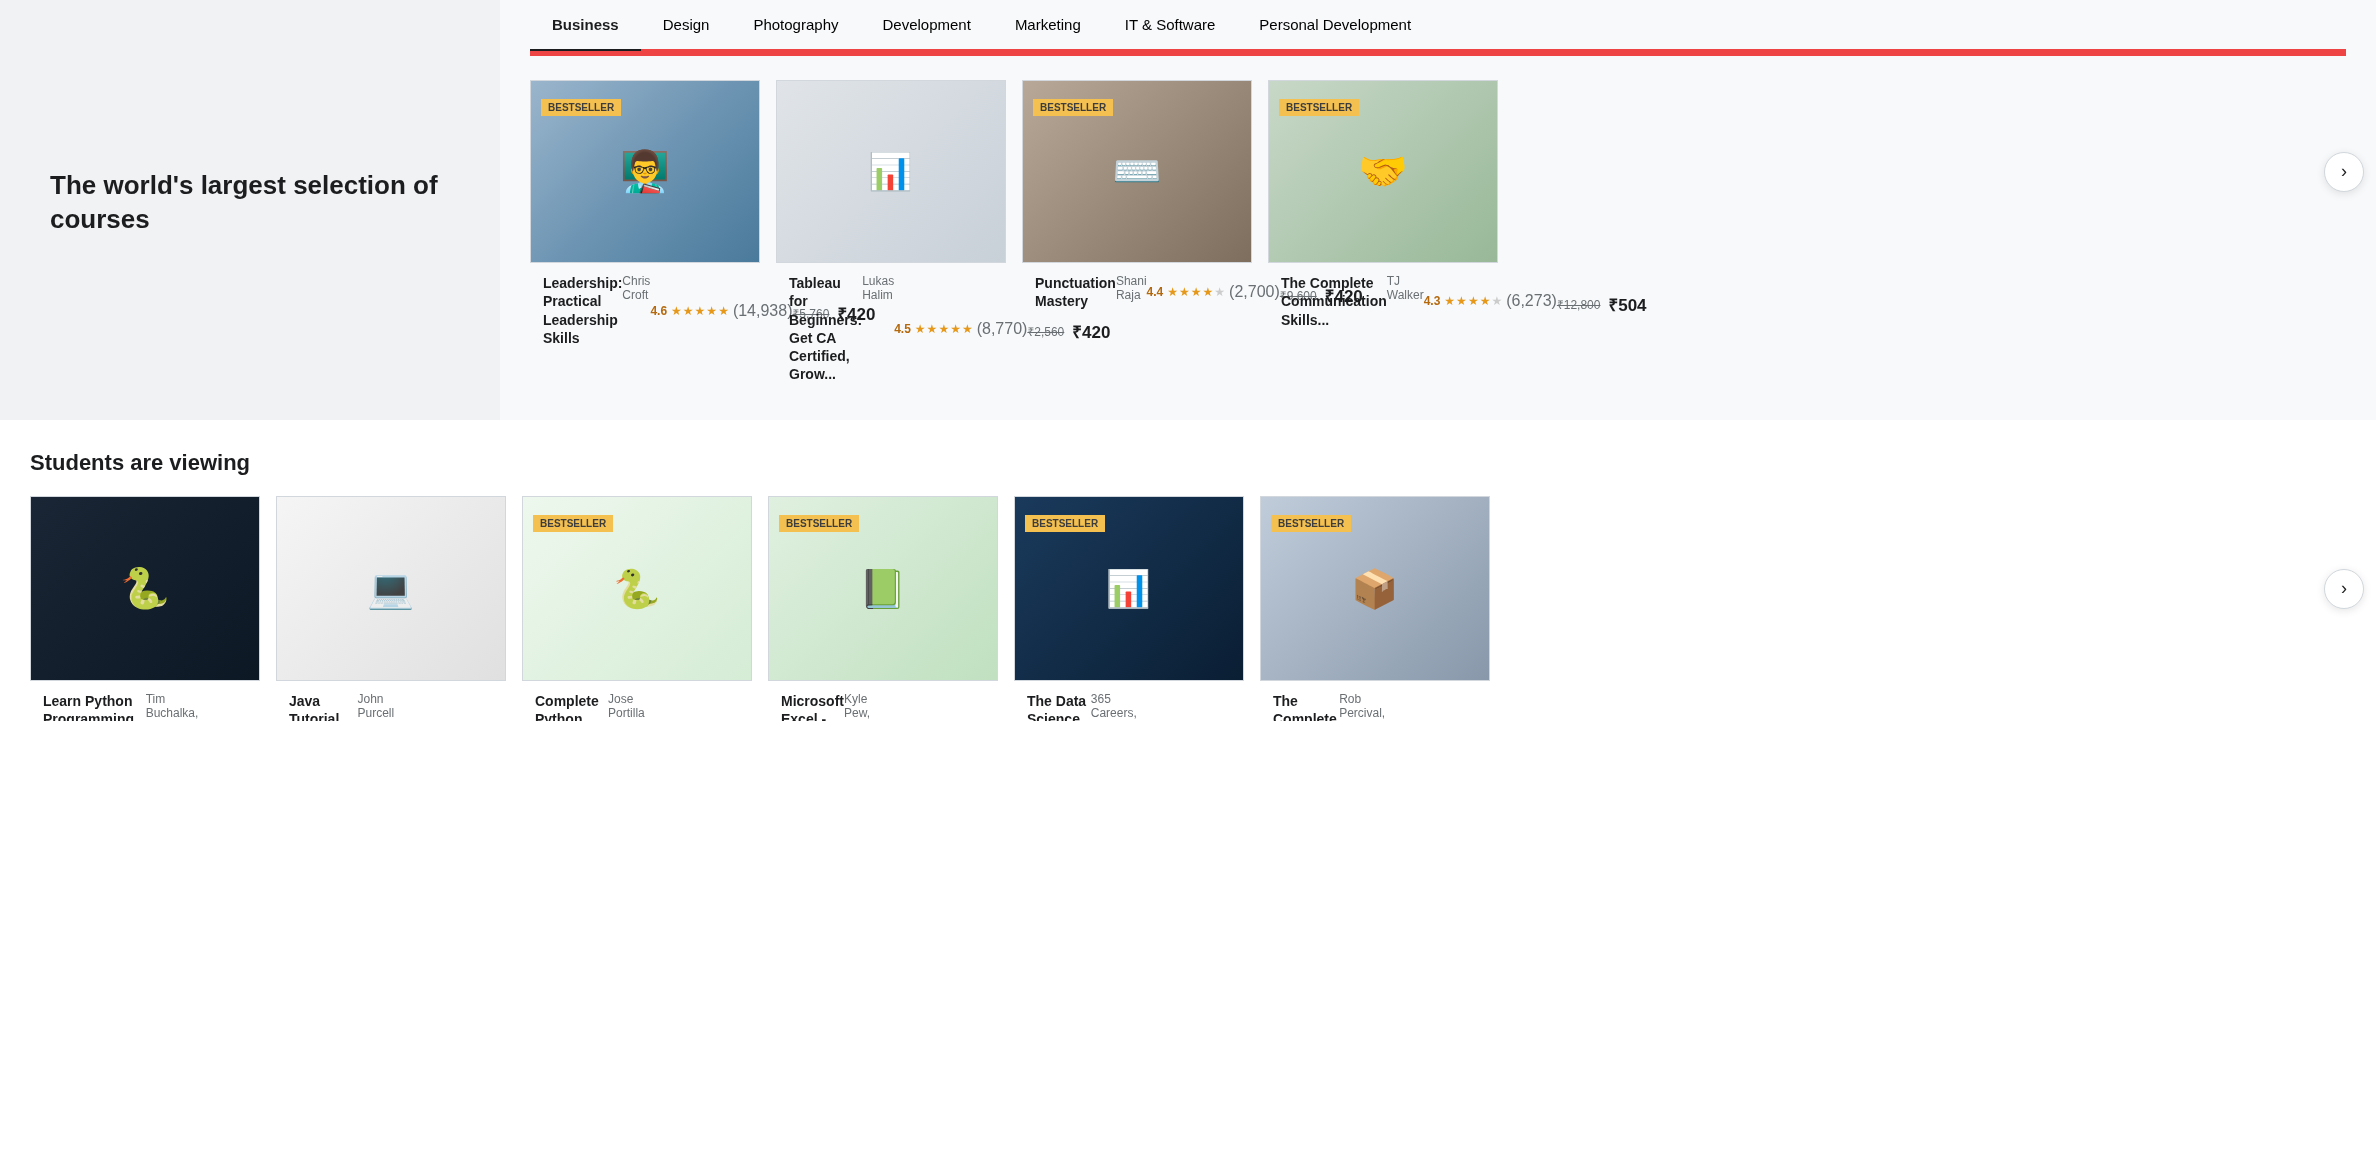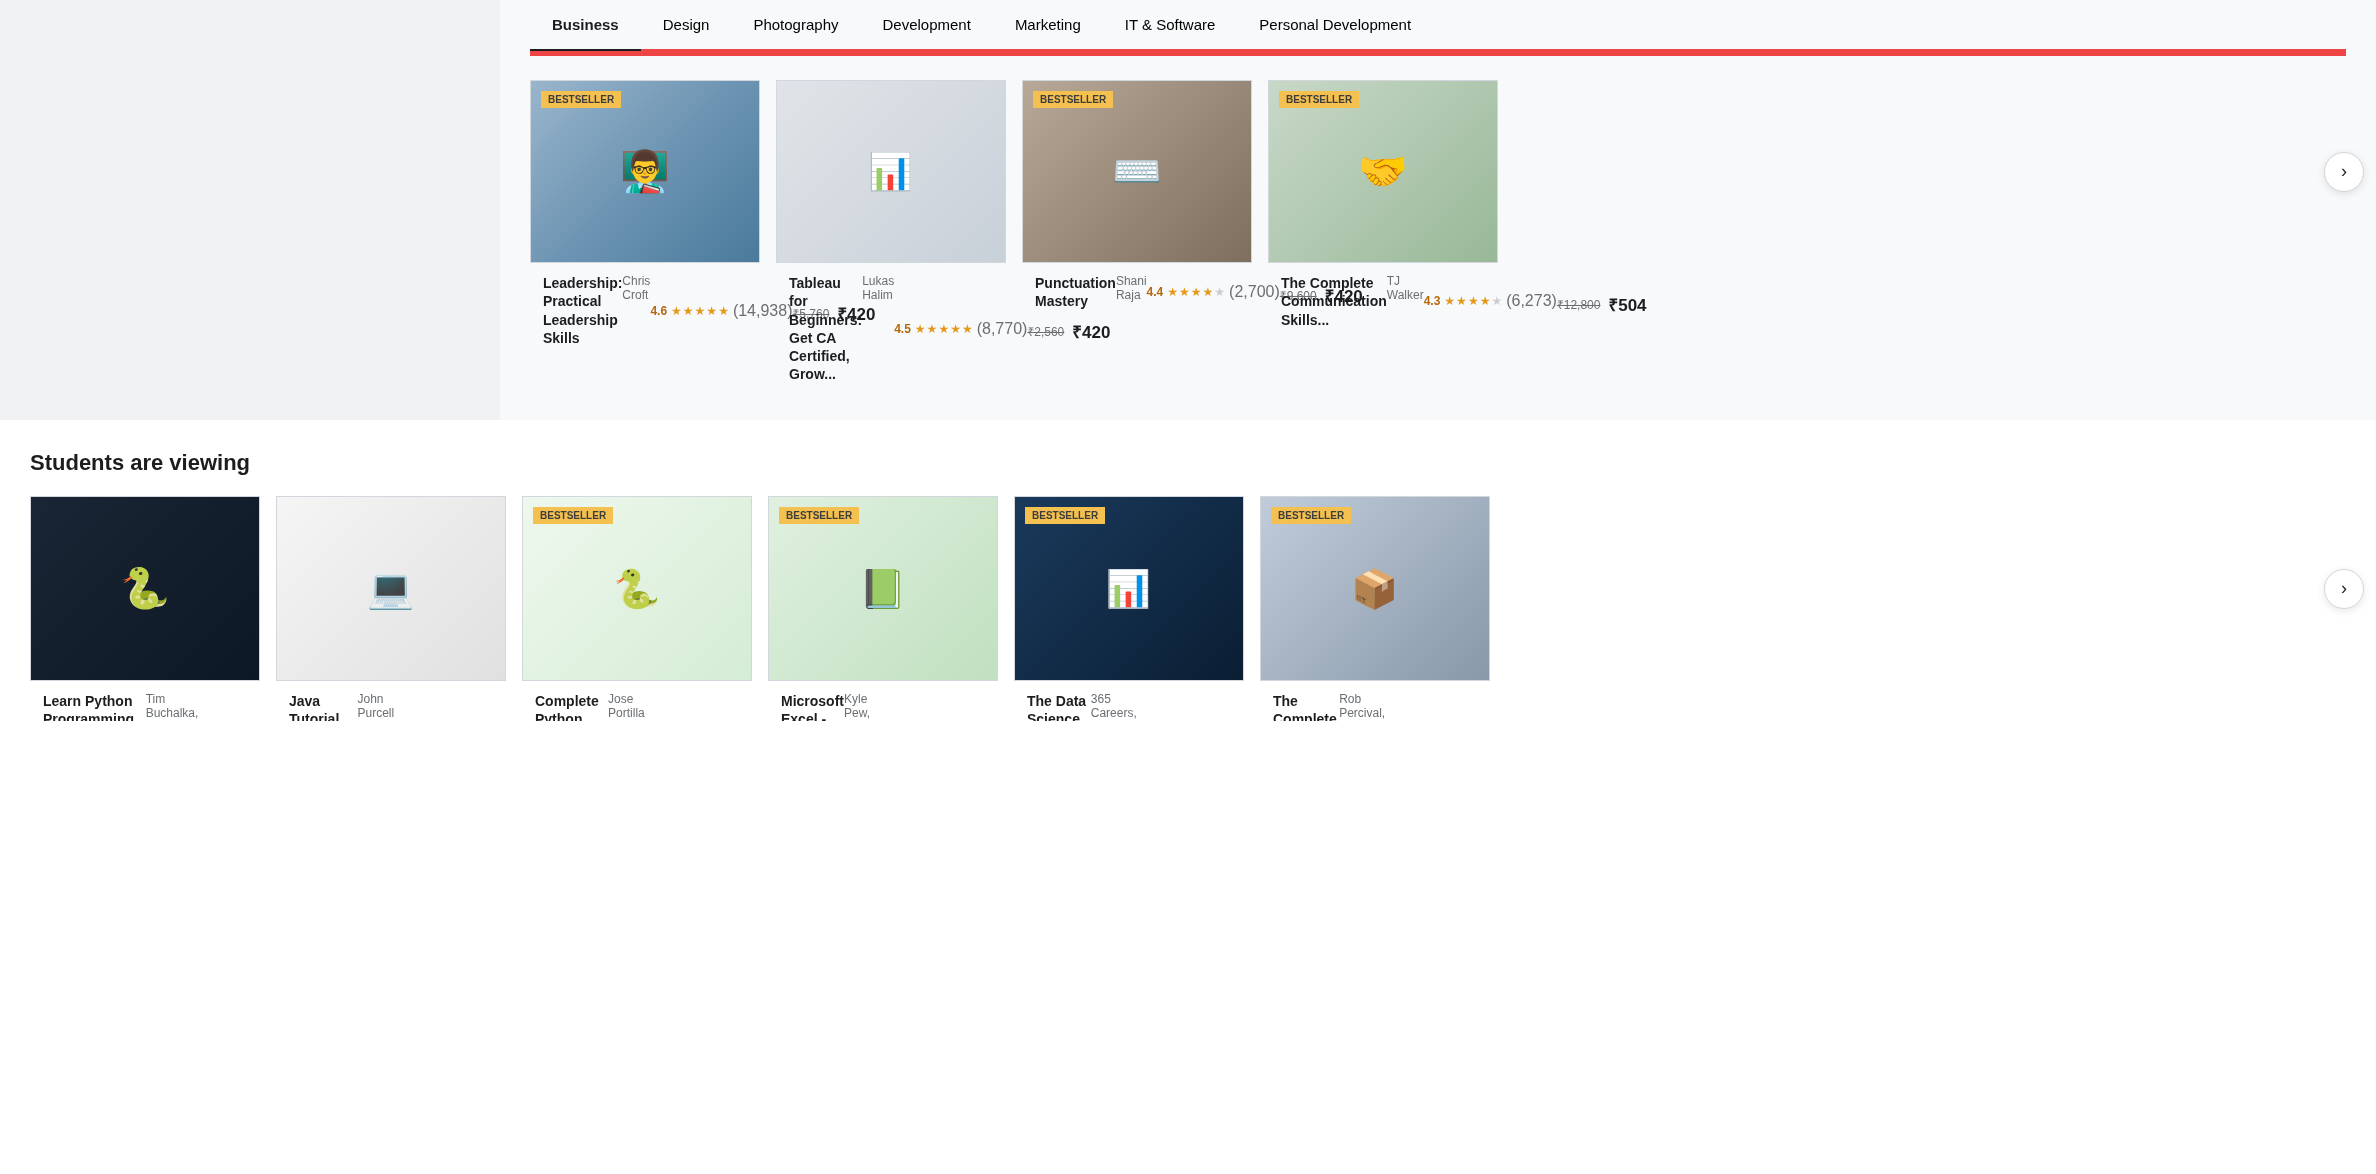--- a/index.html
+++ b/index.html
@@ -91,21 +91,21 @@
       width: 100%;
       height: 130px;
       background: #c5c5c5;
       position: relative;
       overflow: hidden;
       flex-shrink: 0;
     }
 
     .bestseller-badge {
       position: absolute;
-      top: 10px;
+      top: 18px;
       left: 10px;
       background: #f4c150;
       color: #3d3d3d;
       font-size: 10px;
       font-weight: 700;
       padding: 3px 7px;
       text-transform: uppercase;
     }
 
     .card-body {
@@ -330,20 +330,21 @@
   </style>
 </head>
 <body>
 
 <div class="main-container">
 
   <div class="top-section">
 
     <div class="hero-panel">
       <div class="hero-text">
+        <h2>The world's largest selection of courses</h2>
       </div>
     </div>
 
     <div class="courses-panel">
 
       <div class="tabs">
         <div class="tab-item active">Business</div>
         <div class="tab-item">Design</div>
         <div class="tab-item">Photography</div>
         <div class="tab-item">Development</div>

